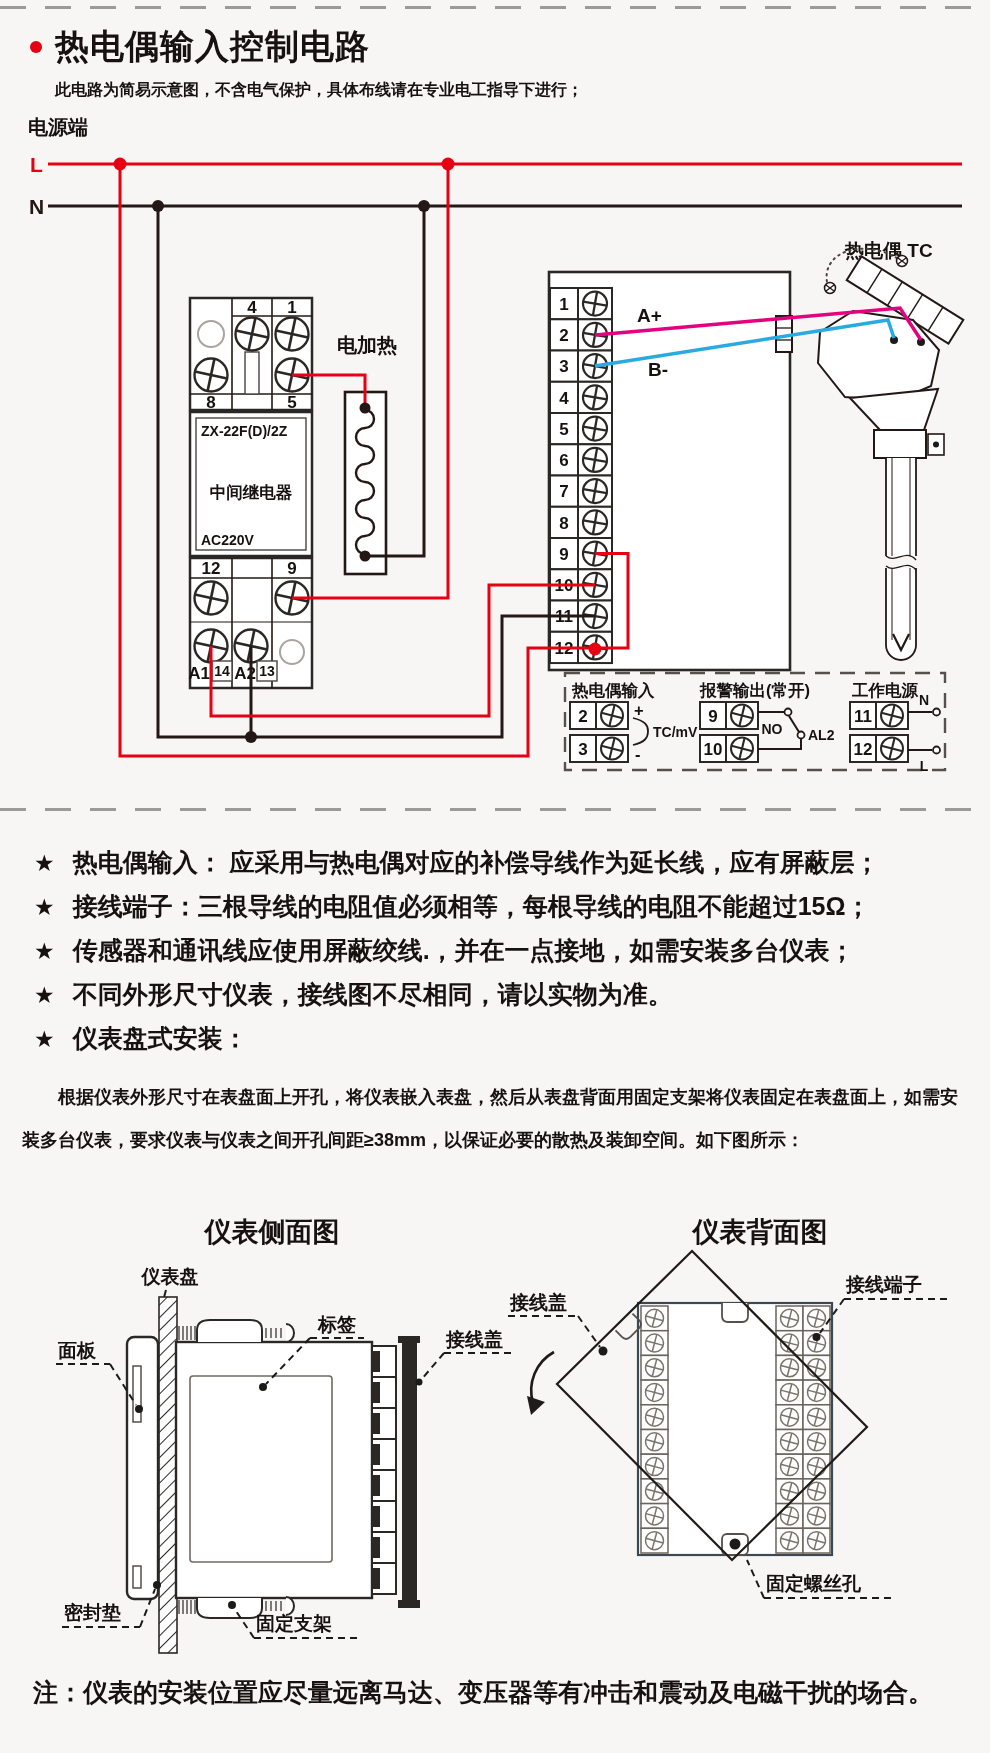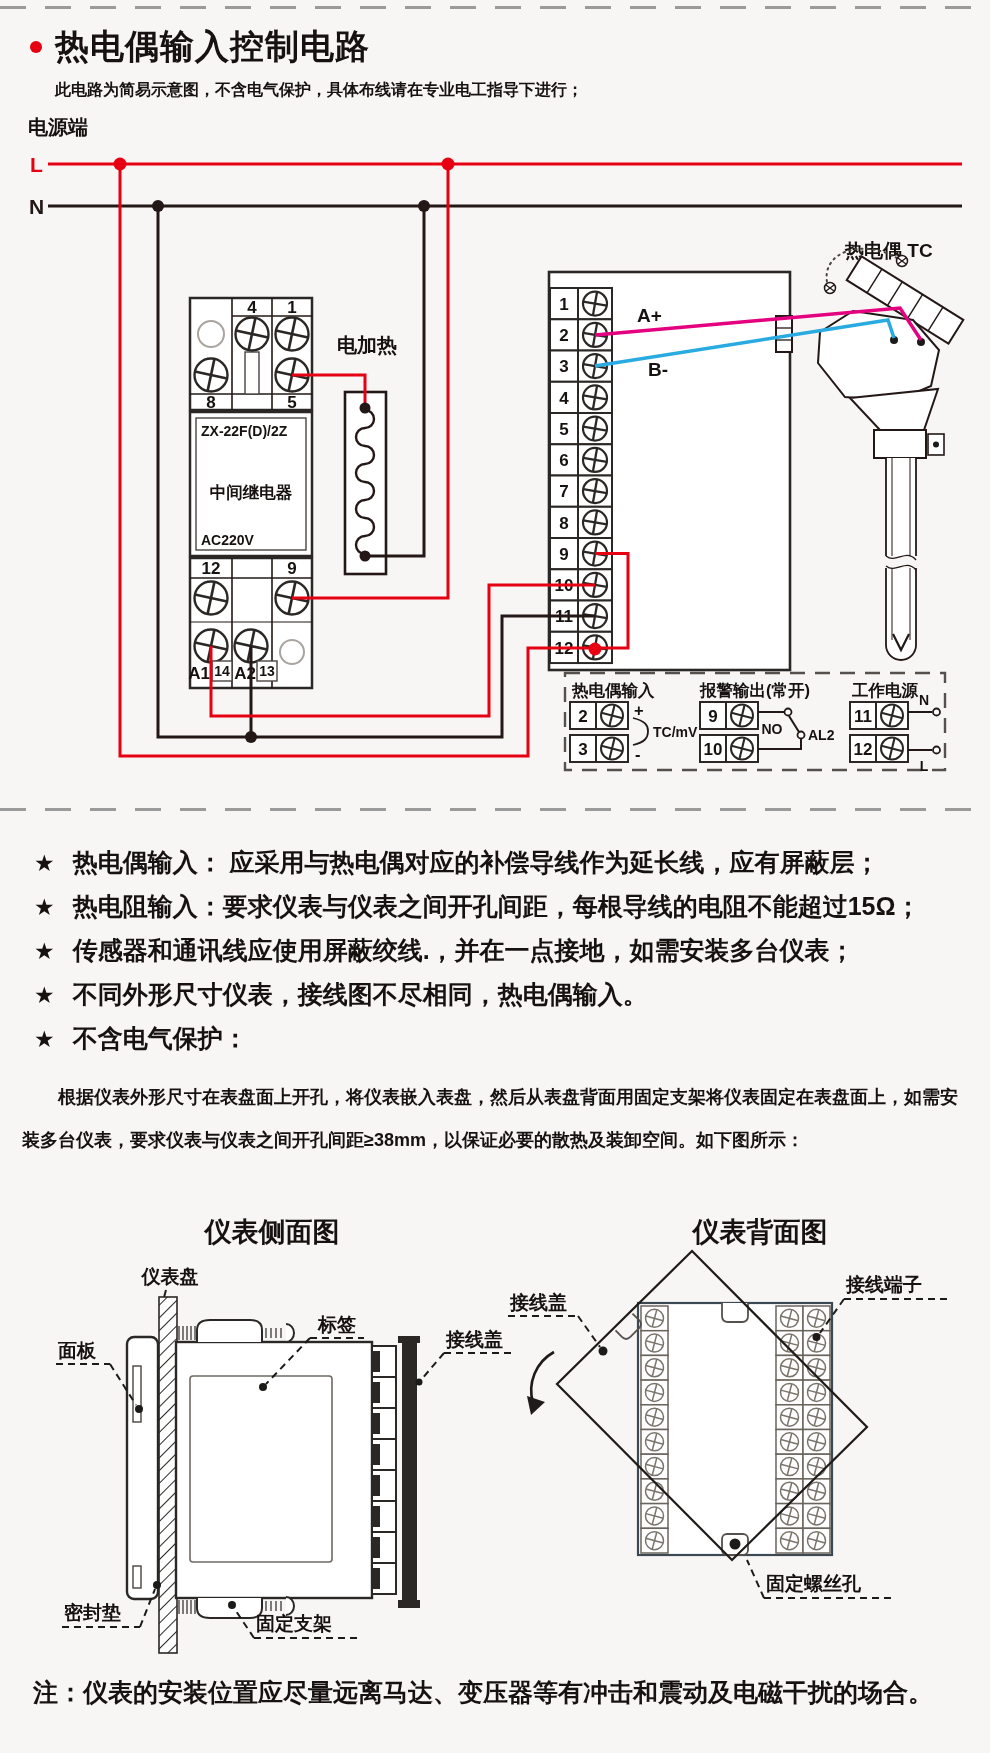--- a/index.html
+++ b/index.html
@@ -336,33 +336,33 @@
 
   <div class="dash" style="top:808px"></div>
 
   <ul class="notes">
     <li>
         <span class="star">★</span>
         <span>热电偶输入： 应采用与热电偶对应的补偿导线作为延长线，应有屏蔽层；</span>
       </li>
     <li>
         <span class="star">★</span>
-        <span>热电阻输入：要求仪表与仪表之间开孔间距，每根导线的电阻不能超过15Ω；</span>
+        <span>接线端子：三根导线的电阻值必须相等，每根导线的电阻不能超过15Ω；</span>
       </li>
     <li>
         <span class="star">★</span>
         <span>传感器和通讯线应使用屏蔽绞线.，并在一点接地，如需安装多台仪表；</span>
       </li>
     <li>
         <span class="star">★</span>
-        <span>不同外形尺寸仪表，接线图不尽相同，热电偶输入。</span>
+        <span>不同外形尺寸仪表，接线图不尽相同，请以实物为准。</span>
       </li>
     <li>
         <span class="star">★</span>
-        <span>不含电气保护：</span>
+        <span>仪表盘式安装：</span>
       </li>
   </ul>
 
   <p class="para">根据仪表外形尺寸在表盘面上开孔，将仪表嵌入表盘，然后从表盘背面用固定支架将仪表固定在表盘面上，如需安装多台仪表，要求仪表与仪表之间开孔间距≥38mm，以保证必要的散热及装卸空间。如下图所示：</p>
 
   <svg style="top:1195px" width="990" height="465" viewBox="0 1195 990 465">
     <defs>
       <pattern id="hat" width="9" height="9" patternUnits="userSpaceOnUse" patternTransform="rotate(45)">
         <rect width="9" height="9" fill="#fff"></rect>
         <line x1="0" y1="0" x2="0" y2="9" stroke="#2b2724" stroke-width="2"></line>

